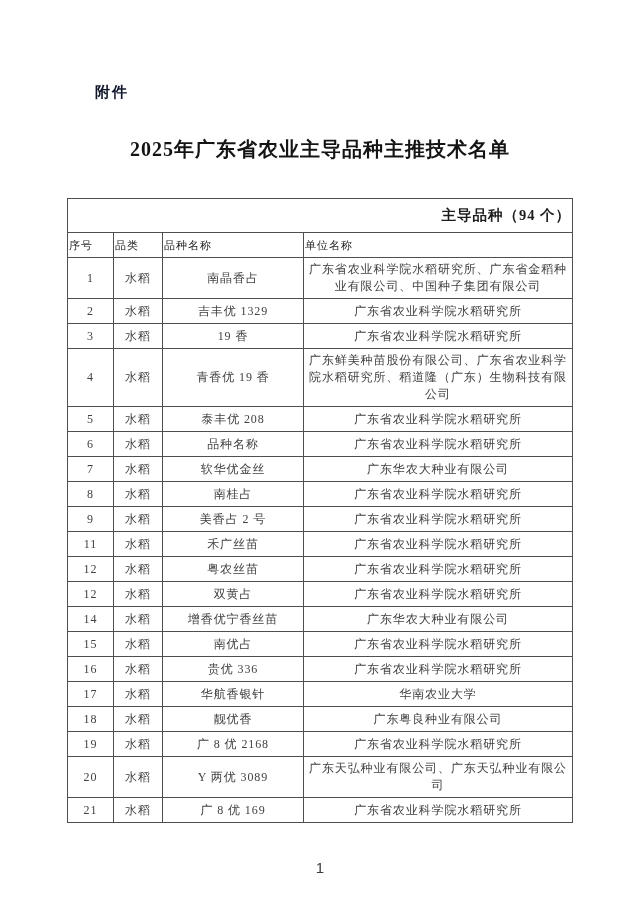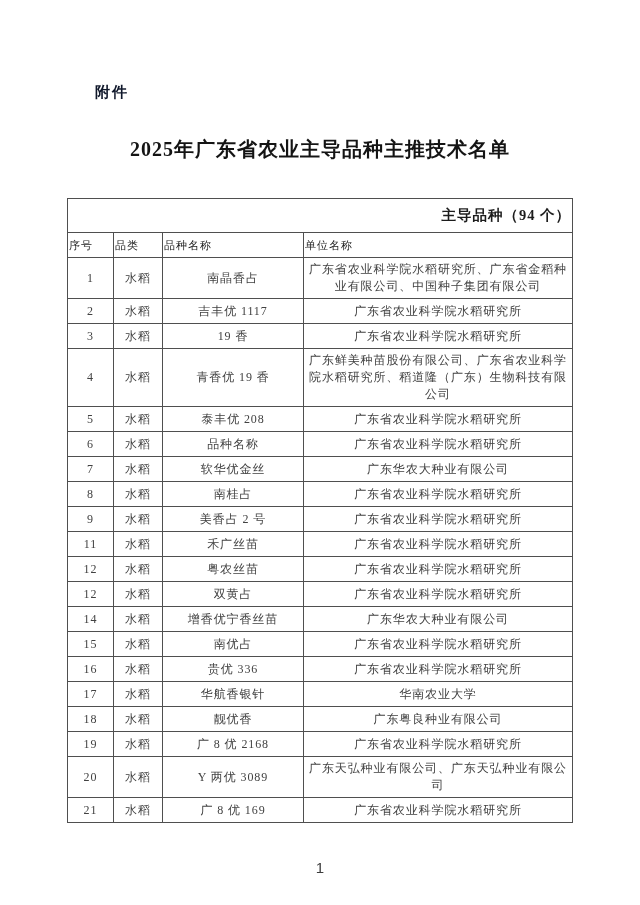--- a/index.html
+++ b/index.html
@@ -115,21 +115,21 @@
   <tbody>
       <tr>
         <td class="c0">1</td>
         <td class="c1">水稻</td>
         <td class="c2">南晶香占</td>
         <td class="c3">广东省农业科学院水稻研究所、广东省金稻种业有限公司、中国种子集团有限公司</td>
       </tr>
       <tr>
         <td class="c0">2</td>
         <td class="c1">水稻</td>
-        <td class="c2">吉丰优 1117</td>
+        <td class="c2">吉丰优 1329</td>
         <td class="c3">广东省农业科学院水稻研究所</td>
       </tr>
       <tr>
         <td class="c0">3</td>
         <td class="c1">水稻</td>
         <td class="c2">19 香</td>
         <td class="c3">广东省农业科学院水稻研究所</td>
       </tr>
       <tr>
         <td class="c0">4</td>

